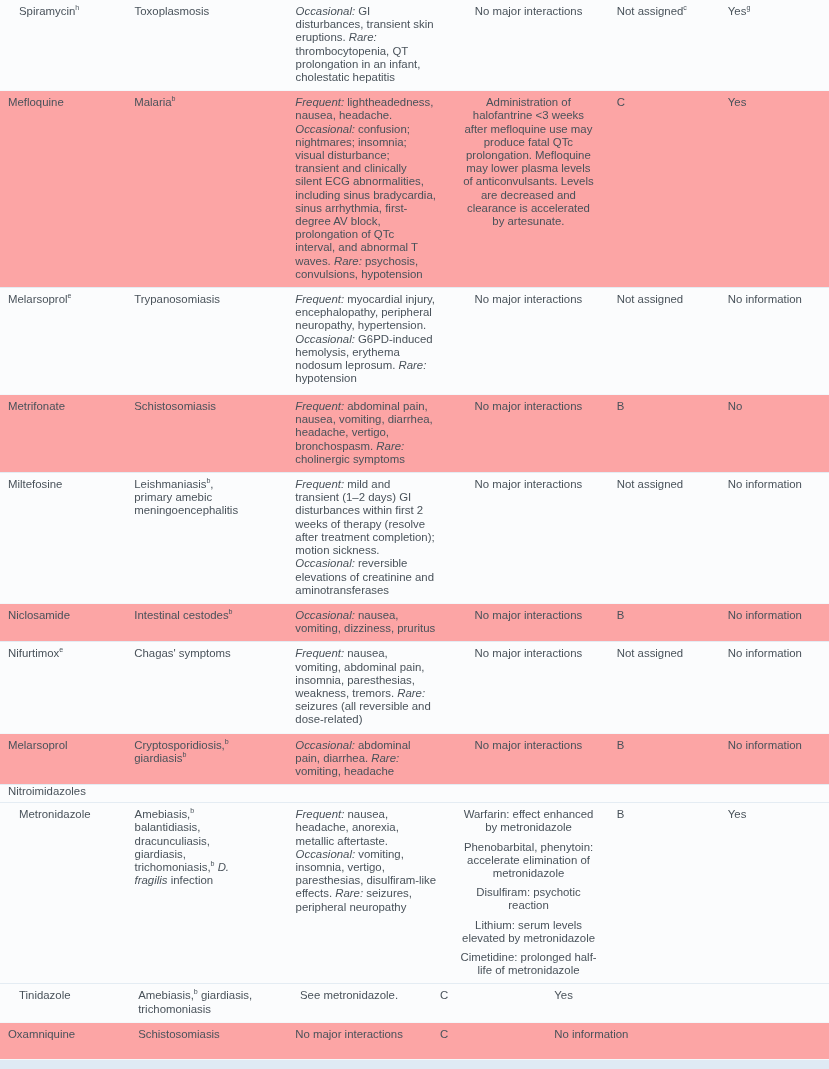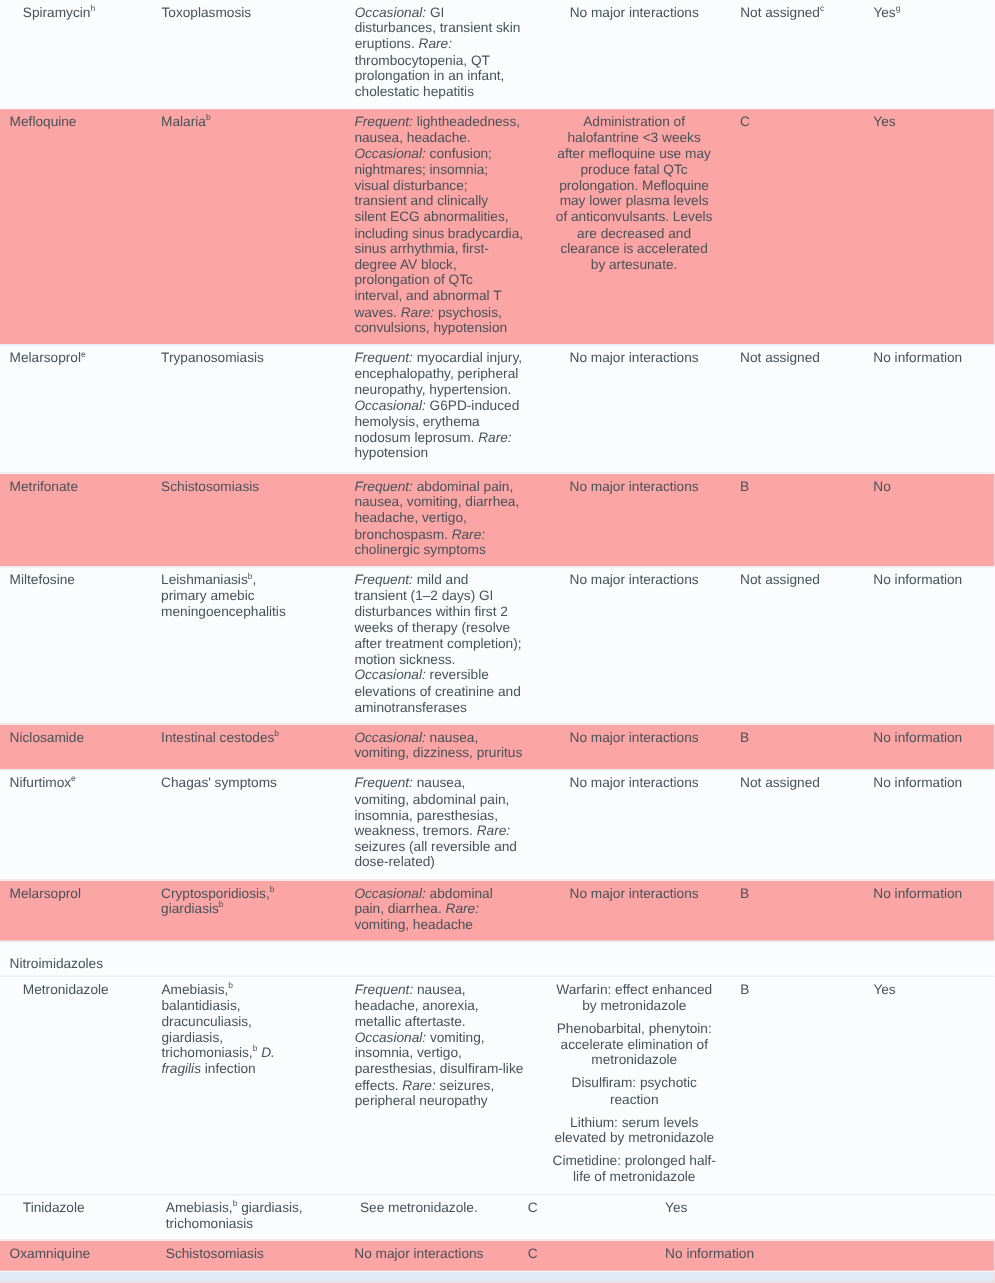--- a/index.html
+++ b/index.html
@@ -45,21 +45,21 @@
   .c-ind {width:16.9%;padding-right:18px;}
   .c-adv {width:20.5%;padding-right:16px;margin-left:25px;}
   .c-int {width:19.5%;padding-right:12px;text-align:center;}
   .c-preg{width:13.8%;}
   .c-bf  {width:13.6%;padding-right:6px;}
   .indent{padding-left:19px;}
   .cell p{margin:0 0 6px 0;}
   .cell p:last-child{margin-bottom:0;}
   sup{font-size:0.62em;line-height:0;vertical-align:super;}
   i{font-style:italic;}
-  .section-row .c-drug{width:100%;padding-top:13px;padding-bottom:2px;}
+  .section-row .c-drug{width:100%;padding-top:0;padding-bottom:2px;}
   .bottom-strip{
     position:absolute;left:0;bottom:0;
     width:100%;height:10px;
     background:#dfeaf4;
     border-top:1px solid #f4f8fb;
     box-sizing:border-box;
   }
 </style>
 </head>
 <body>

